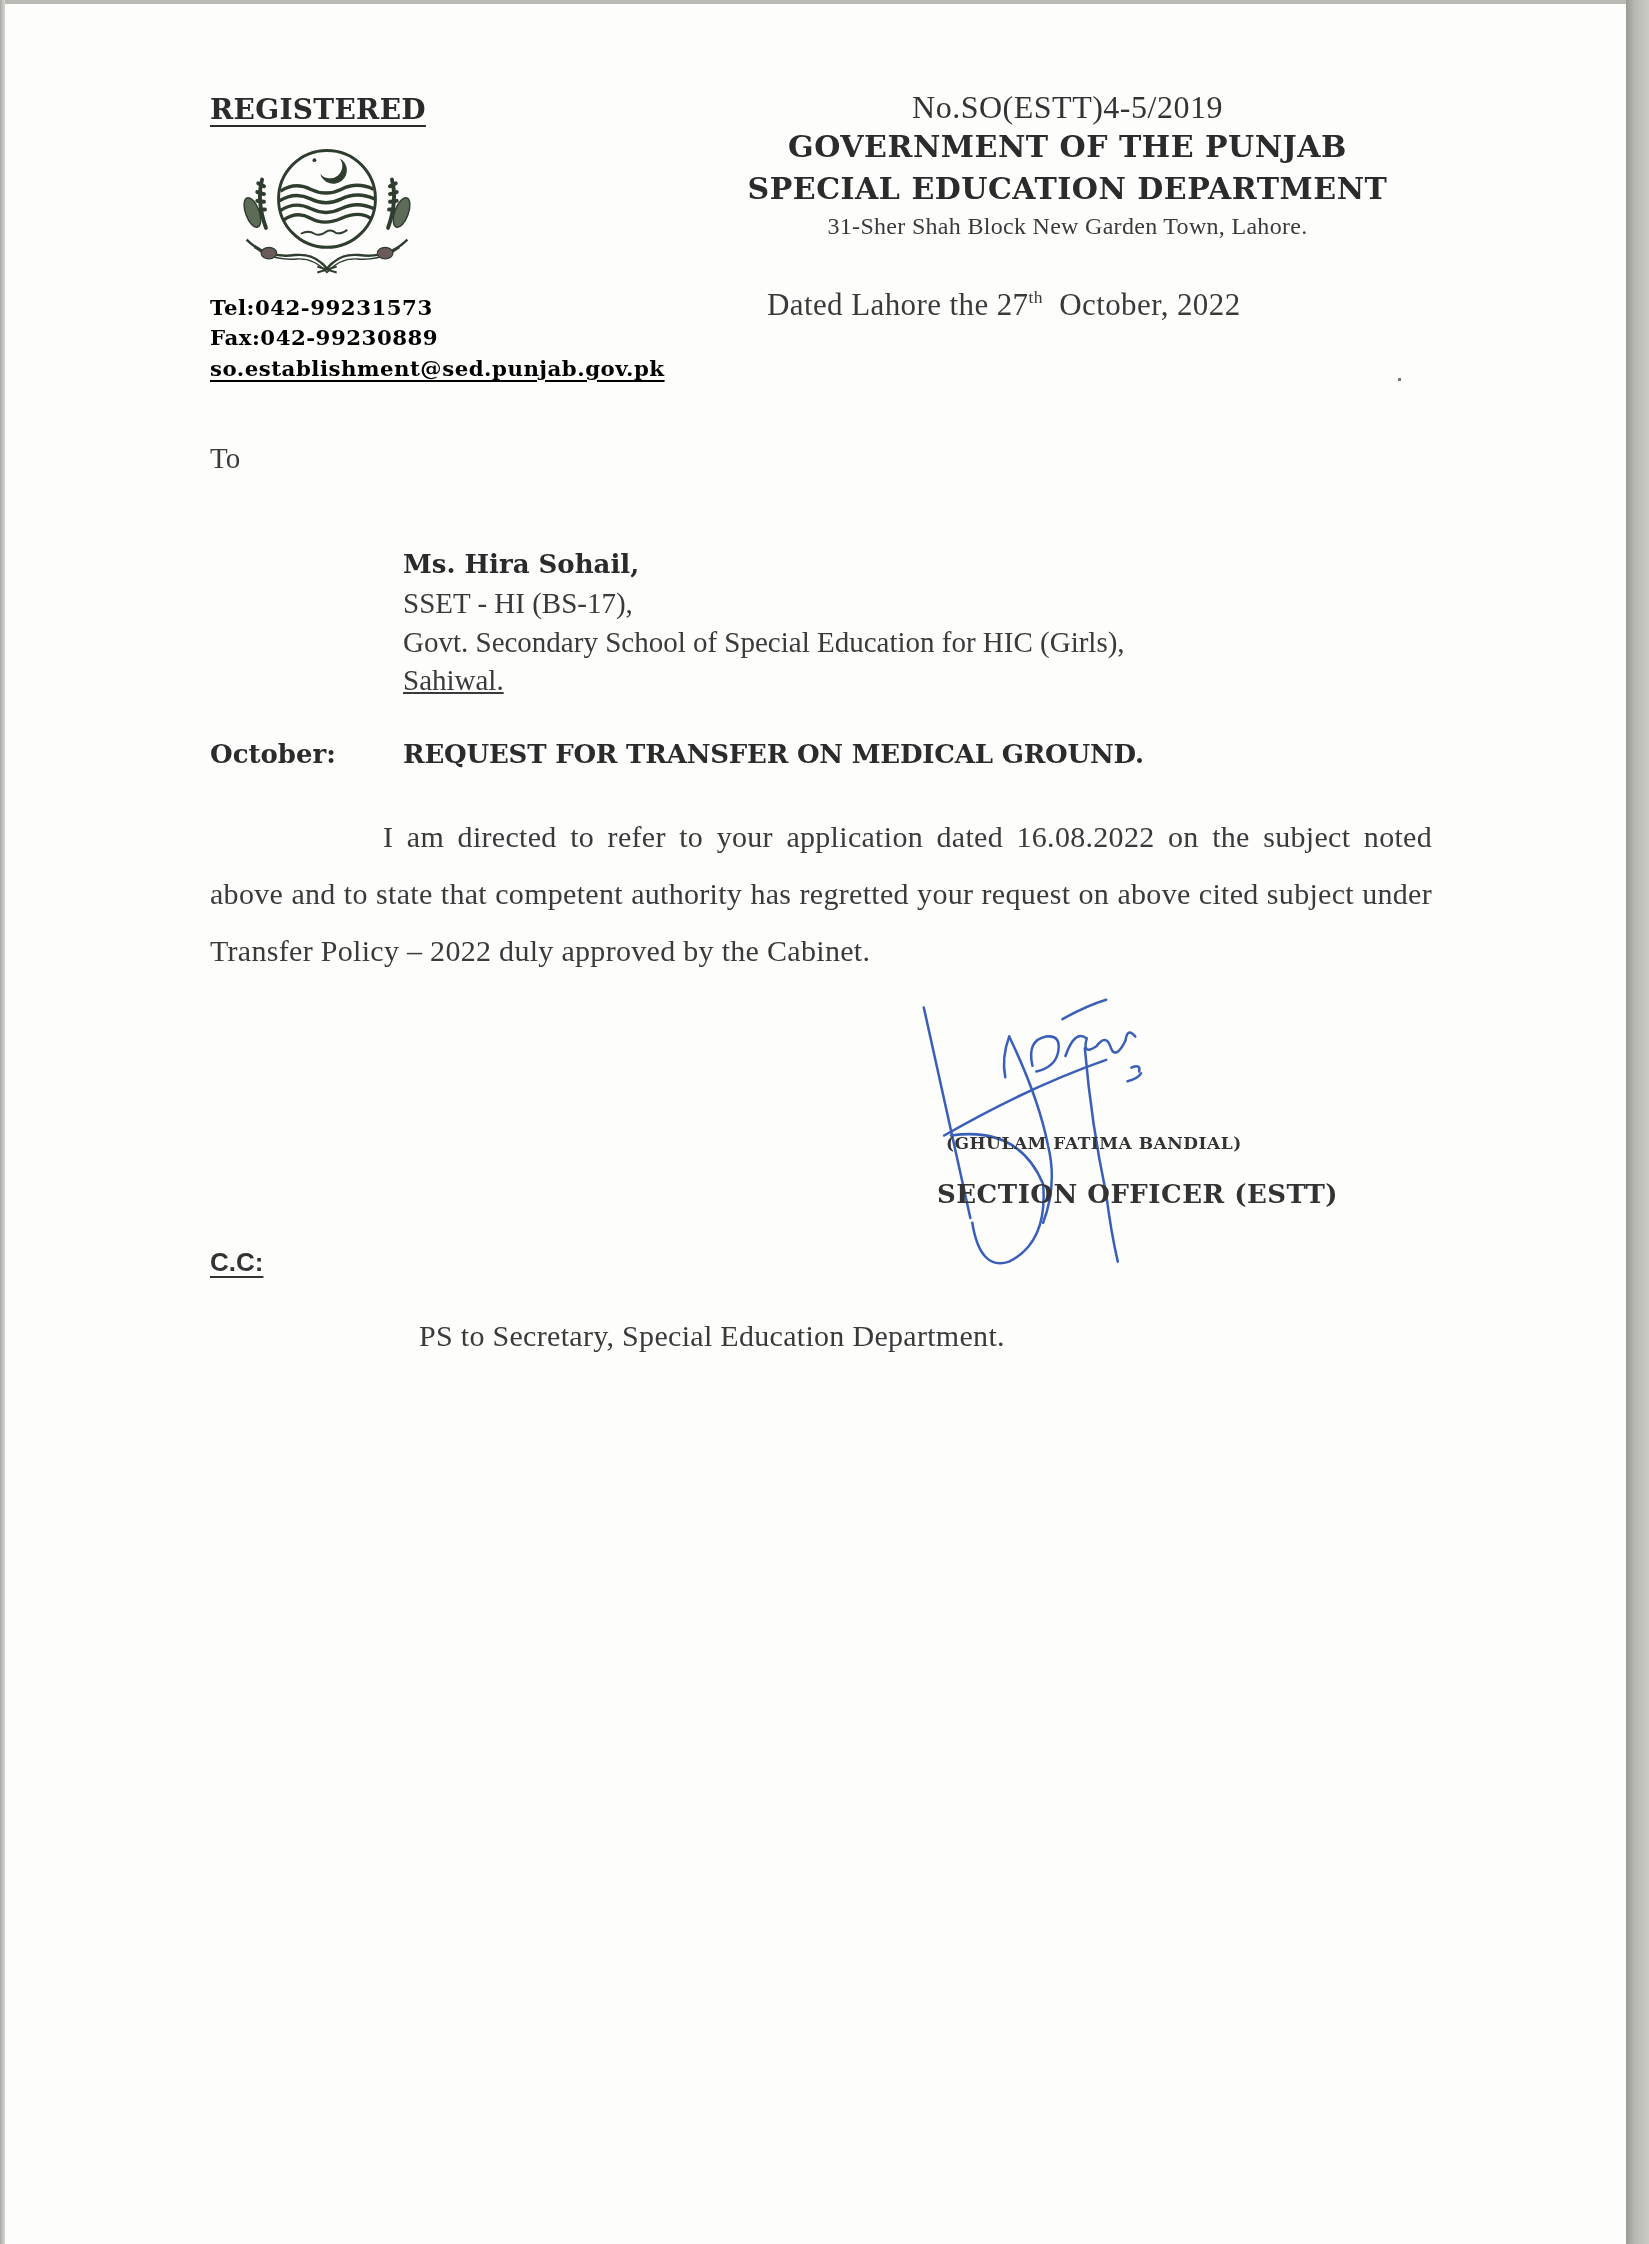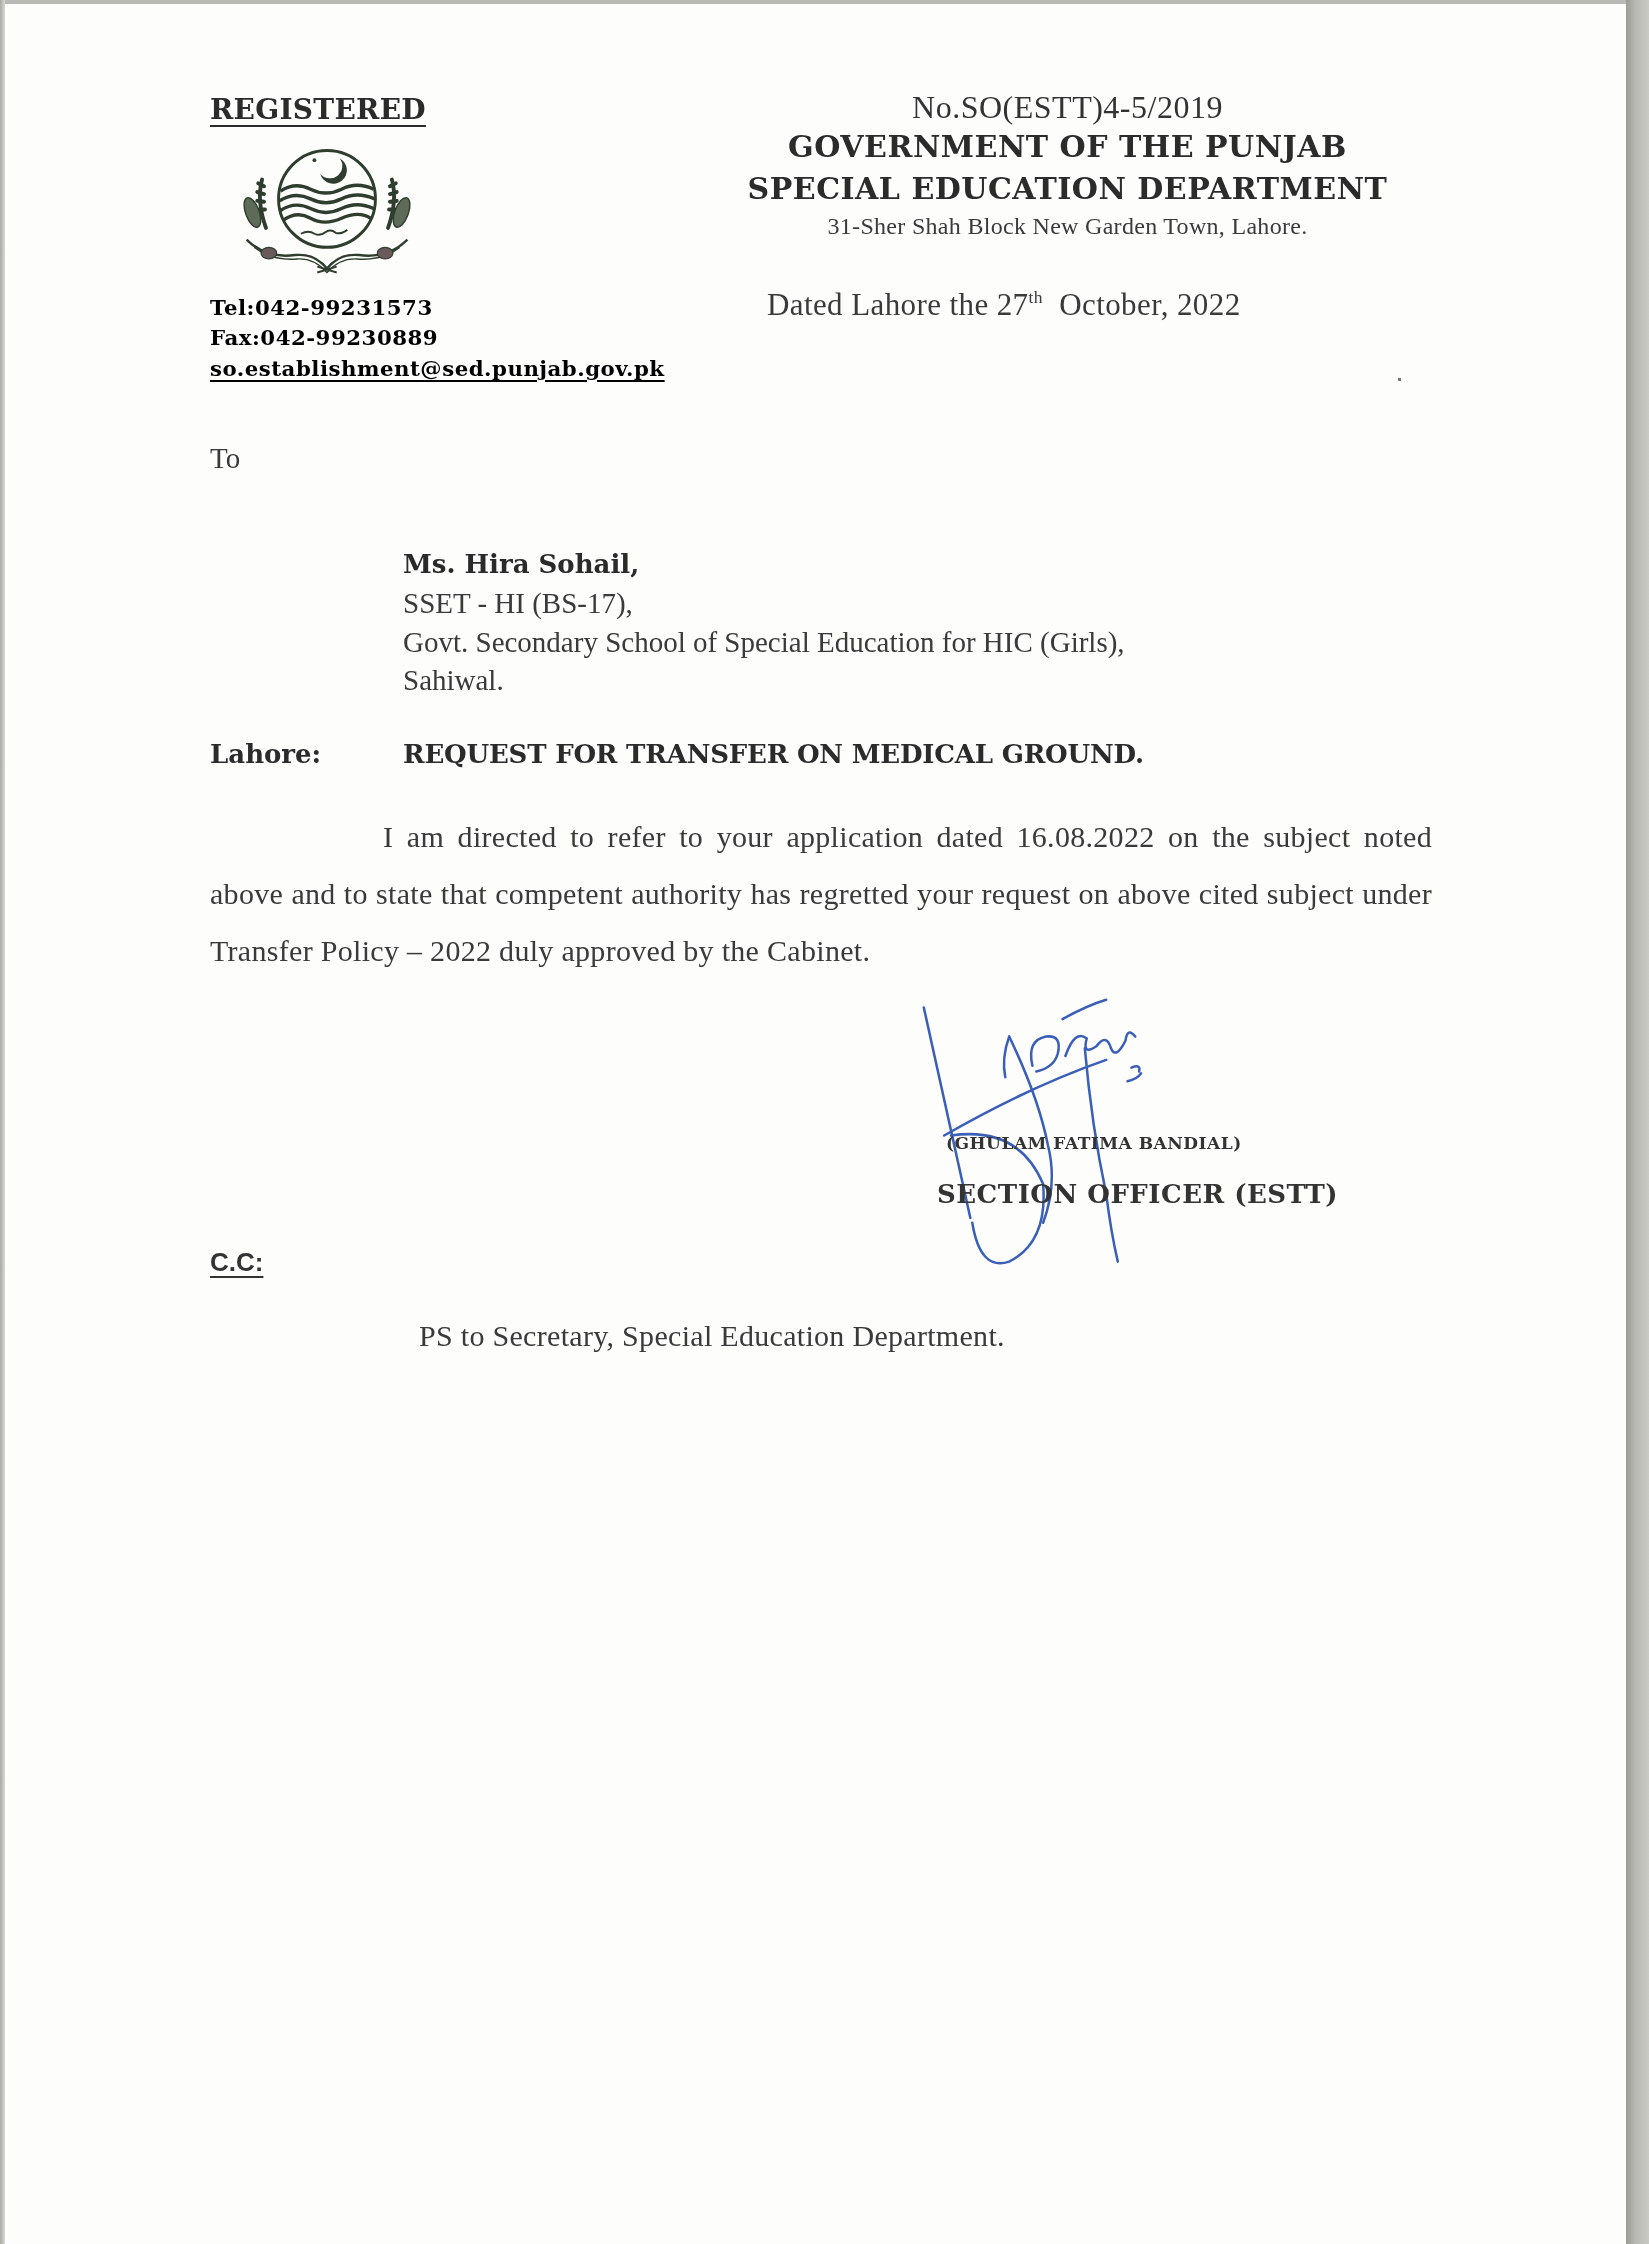--- a/index.html
+++ b/index.html
@@ -32,21 +32,21 @@
     .addr { top: 213px; font-size: 24px; color: #3a3a3a; letter-spacing: 0.3px; }
     .dated { left: 767px; top: 287px; font-size: 31px; color: #3a3a3a; letter-spacing: 0.4px; }
     .dated sup { font-size: 17.5px; vertical-align: 11.6px; }
 
     
     .to { left: 210px; top: 442px; font-size: 29px; color: #3a3a3a; }
     .recip { left: 403px; font-size: 29px; color: #3a3a3a; }
     .r-name { top: 549px; font-family: "DejaVu Serif", serif; font-weight: bold; font-size: 26px; color: #2a2a2a; text-align: right; }
     .r-l1 { top: 587px; }
     .r-l2 { top: 626px; }
-    .r-l3 { top: 664px; }
+    .r-l3 { top: 664px; text-decoration: underline; }
 
     
     .subj-label { left: 210px; top: 739px; font-family: "DejaVu Serif", serif; font-weight: bold; font-size: 26px; }
     .subj-value { left: 403px; top: 739px; font-family: "DejaVu Serif", serif; font-weight: bold; font-size: 26px; letter-spacing: -0.2px; text-underline-offset: 5.8px; text-decoration-thickness: 1.9px; }
 
     
     .body { left: 210px; top: 808px; width: 1222px; font-size: 30px; line-height: 57px; text-align: justify; text-align-last: left; color: #3a3a3a; white-space: normal; letter-spacing: 0.3px; }
     .body .indent { display: inline-block; width: 173px; }
 
     
@@ -111,21 +111,21 @@
 
 <div>
   <div class="abs to">To</div>
   <div class="abs recip r-name">Ms. Hira Sohail,</div>
   <div class="abs recip r-l1">SSET - HI (BS-17),</div>
   <div class="abs recip r-l2">Govt. Secondary School of Special Education for HIC (Girls),</div>
   <div class="abs recip r-l3">Sahiwal.</div>
 </div>
 
 <div>
-  <div class="abs subj-label">Lahore:</div>
+  <div class="abs subj-label">October:</div>
   <div class="abs subj-value">REQUEST FOR TRANSFER ON MEDICAL GROUND.</div>
 </div>
 
 <div class="abs body"><span class="indent"></span><span>I am directed to refer to your application dated 16.08.2022 on the subject noted above and to state that competent authority has regretted your request on above cited subject under Transfer Policy – 2022 duly approved by the Cabinet.</span></div>
 
 <svg class="abs signature" viewBox="0 0 310 300">
   <g fill="none" stroke="#3a5fb8" stroke-width="2.6" stroke-linecap="round" stroke-linejoin="round">
     <path d="M 12 18 L 60 235"></path>
     <path d="M 33 150 Q 120 100 200 72"></path>
     <path d="M 40 150 Q 110 140 135 200 Q 140 260 100 280 Q 70 290 62 240"></path>

